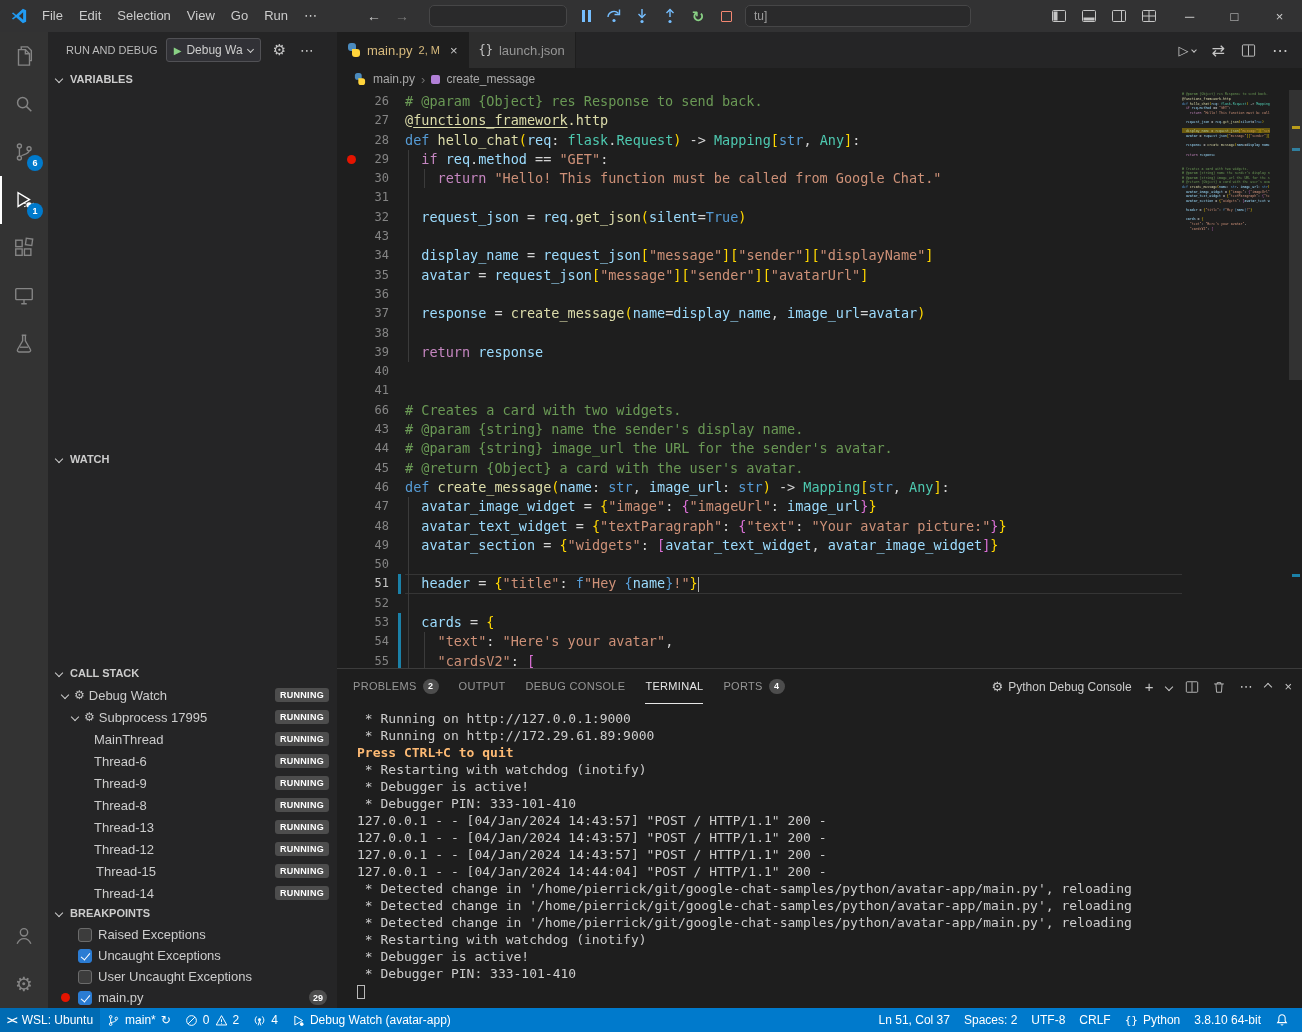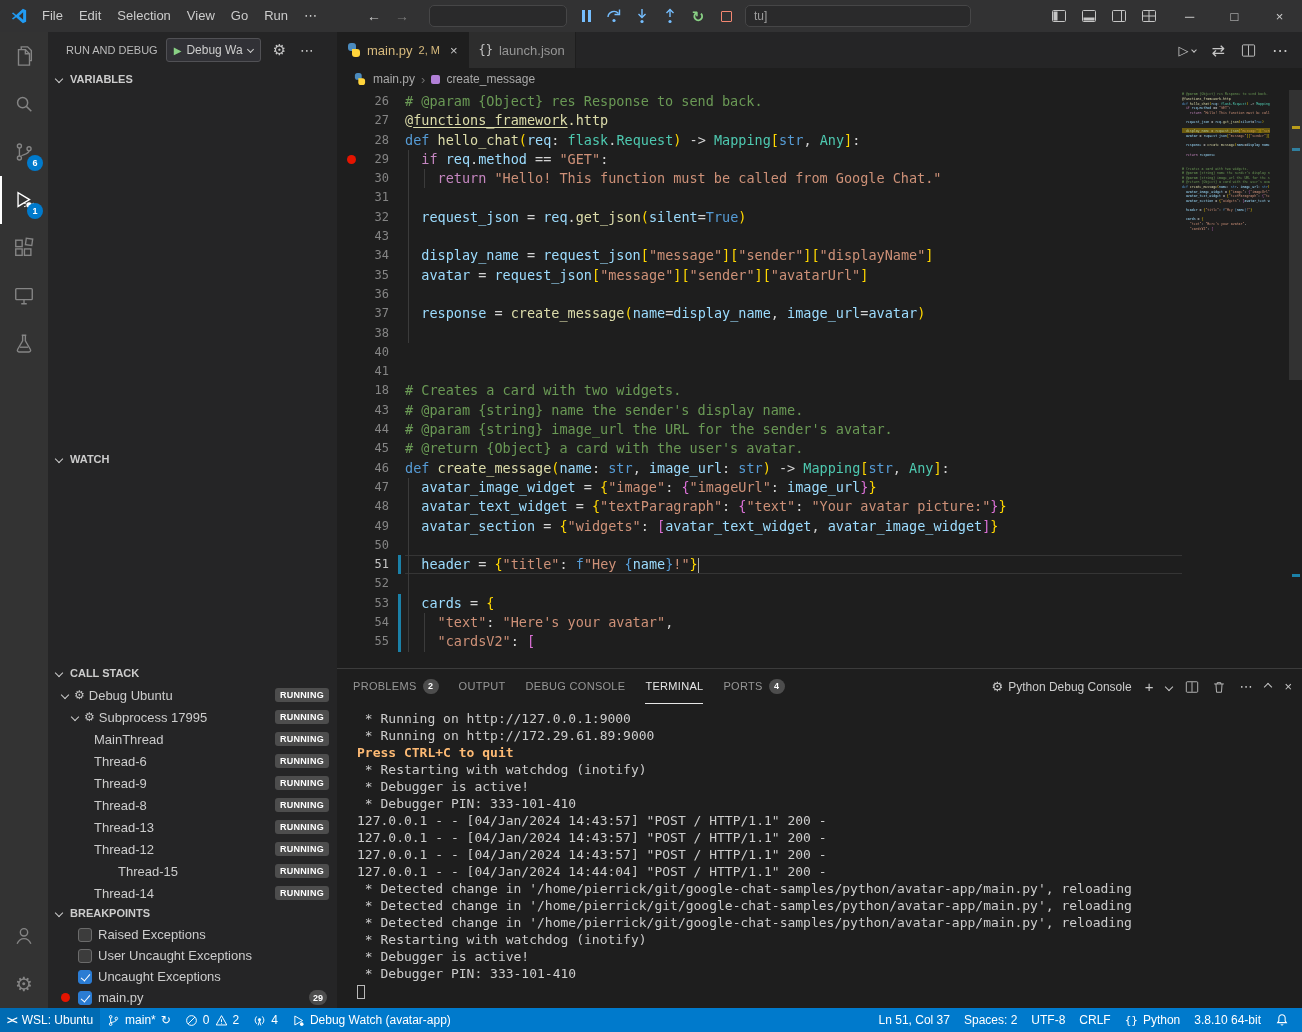--- a/index.html
+++ b/index.html
@@ -320,21 +320,21 @@
 
       <div class="section sec-stack">
         <div class="sec-head">
           <span class="chev"></span>
           <span>CALL STACK</span>
         </div>
         <div class="sec-body">
             <div class="cs-row" style="padding-left: 14px;">
               <span class="chev"></span>
               <span class="cs-icon">⚙</span>
-              <span class="cs-label">Debug Ubuntu</span>
+              <span class="cs-label">Debug Watch</span>
               <span class="run-badge">RUNNING</span>
             </div>
             <div class="cs-row" style="padding-left: 24px;">
               <span class="chev"></span>
               <span class="cs-icon">⚙</span>
               <span class="cs-label">Subprocess 17995</span>
               <span class="run-badge">RUNNING</span>
             </div>
             <div class="cs-row" style="padding-left: 46px;">
               <span class="cs-label">MainThread</span>
@@ -353,21 +353,21 @@
               <span class="run-badge">RUNNING</span>
             </div>
             <div class="cs-row" style="padding-left: 46px;">
               <span class="cs-label">Thread-13</span>
               <span class="run-badge">RUNNING</span>
             </div>
             <div class="cs-row" style="padding-left: 46px;">
               <span class="cs-label">Thread-12</span>
               <span class="run-badge">RUNNING</span>
             </div>
-            <div class="cs-row" style="padding-left: 70px; gap: 19px;">
+            <div class="cs-row" style="padding-left: 48px; gap: 19px;">
               <span class="cs-label">Thread-15</span>
               <span class="run-badge">RUNNING</span>
             </div>
             <div class="cs-row" style="padding-left: 46px;">
               <span class="cs-label">Thread-14</span>
               <span class="run-badge">RUNNING</span>
             </div>
           </div>
       </div>
 
@@ -377,27 +377,27 @@
           <span>BREAKPOINTS</span>
         </div>
         <div class="sec-body">
             <div class="bp-row">
               <span class="bp-dotslot"></span>
               <span class="cbx"></span>
               <span>Raised Exceptions</span>
             </div>
             <div class="bp-row">
               <span class="bp-dotslot"></span>
+              <span class="cbx checked"></span>
+              <span>Uncaught Exceptions</span>
+            </div>
+            <div class="bp-row">
+              <span class="bp-dotslot"></span>
               <span class="cbx"></span>
               <span>User Uncaught Exceptions</span>
-            </div>
-            <div class="bp-row">
-              <span class="bp-dotslot"></span>
-              <span class="cbx checked"></span>
-              <span>Uncaught Exceptions</span>
             </div>
             <div class="bp-row">
               <span class="bp-dotslot">
                 <span class="bp-dot-red"></span>
               </span>
               <span class="cbx checked"></span>
               <span>main.py</span>
               <span class="pill bp-badge">29</span>
             </div>
           </div>
@@ -446,23 +446,24 @@
             <div class="code-line"><div class="gutter">29<span class="bp"></span></div><div class="gmark"></div><div class="ltext"><span class="iguide" style="left: 3px;"></span><span class="tok" style="color: rgb(212, 212, 212);">  </span><span class="tok" style="color: rgb(197, 134, 192);">if </span><span class="tok" style="color: rgb(156, 220, 254);">req</span><span class="tok" style="color: rgb(212, 212, 212);">.</span><span class="tok" style="color: rgb(156, 220, 254);">method</span><span class="tok" style="color: rgb(212, 212, 212);"> == </span><span class="tok" style="color: rgb(206, 145, 120);">"GET"</span><span class="tok" style="color: rgb(212, 212, 212);">:</span></div></div>
             <div class="code-line"><div class="gutter">30</div><div class="gmark"></div><div class="ltext"><span class="iguide" style="left: 3px;"></span><span class="iguide" style="left: 19.2px;"></span><span class="tok" style="color: rgb(212, 212, 212);">    </span><span class="tok" style="color: rgb(197, 134, 192);">return </span><span class="tok" style="color: rgb(206, 145, 120);">"Hello! This function must be called from Google Chat."</span></div></div>
             <div class="code-line"><div class="gutter">31</div><div class="gmark"></div><div class="ltext"><span class="iguide" style="left: 3px;"></span></div></div>
             <div class="code-line"><div class="gutter">32</div><div class="gmark"></div><div class="ltext"><span class="iguide" style="left: 3px;"></span><span class="tok" style="color: rgb(212, 212, 212);">  </span><span class="tok" style="color: rgb(156, 220, 254);">request_json</span><span class="tok" style="color: rgb(212, 212, 212);"> = </span><span class="tok" style="color: rgb(156, 220, 254);">req</span><span class="tok" style="color: rgb(212, 212, 212);">.</span><span class="tok" style="color: rgb(220, 220, 170);">get_json</span><span class="tok" style="color: rgb(255, 215, 0);">(</span><span class="tok" style="color: rgb(156, 220, 254);">silent</span><span class="tok" style="color: rgb(212, 212, 212);">=</span><span class="tok" style="color: rgb(86, 156, 214);">True</span><span class="tok" style="color: rgb(255, 215, 0);">)</span></div></div>
             <div class="code-line"><div class="gutter">43</div><div class="gmark"></div><div class="ltext"><span class="iguide" style="left: 3px;"></span></div></div>
             <div class="code-line"><div class="gutter">34</div><div class="gmark"></div><div class="ltext"><span class="iguide" style="left: 3px;"></span><span class="tok" style="color: rgb(212, 212, 212);">  </span><span class="tok" style="color: rgb(156, 220, 254);">display_name</span><span class="tok" style="color: rgb(212, 212, 212);"> = </span><span class="tok" style="color: rgb(156, 220, 254);">request_json</span><span class="tok" style="color: rgb(255, 215, 0);">[</span><span class="tok" style="color: rgb(206, 145, 120);">"message"</span><span class="tok" style="color: rgb(255, 215, 0);">][</span><span class="tok" style="color: rgb(206, 145, 120);">"sender"</span><span class="tok" style="color: rgb(255, 215, 0);">][</span><span class="tok" style="color: rgb(206, 145, 120);">"displayName"</span><span class="tok" style="color: rgb(255, 215, 0);">]</span></div></div>
             <div class="code-line"><div class="gutter">35</div><div class="gmark"></div><div class="ltext"><span class="iguide" style="left: 3px;"></span><span class="tok" style="color: rgb(212, 212, 212);">  </span><span class="tok" style="color: rgb(156, 220, 254);">avatar</span><span class="tok" style="color: rgb(212, 212, 212);"> = </span><span class="tok" style="color: rgb(156, 220, 254);">request_json</span><span class="tok" style="color: rgb(255, 215, 0);">[</span><span class="tok" style="color: rgb(206, 145, 120);">"message"</span><span class="tok" style="color: rgb(255, 215, 0);">][</span><span class="tok" style="color: rgb(206, 145, 120);">"sender"</span><span class="tok" style="color: rgb(255, 215, 0);">][</span><span class="tok" style="color: rgb(206, 145, 120);">"avatarUrl"</span><span class="tok" style="color: rgb(255, 215, 0);">]</span></div></div>
             <div class="code-line"><div class="gutter">36</div><div class="gmark"></div><div class="ltext"><span class="iguide" style="left: 3px;"></span></div></div>
             <div class="code-line"><div class="gutter">37</div><div class="gmark"></div><div class="ltext"><span class="iguide" style="left: 3px;"></span><span class="tok" style="color: rgb(212, 212, 212);">  </span><span class="tok" style="color: rgb(156, 220, 254);">response</span><span class="tok" style="color: rgb(212, 212, 212);"> = </span><span class="tok" style="color: rgb(220, 220, 170);">create_message</span><span class="tok" style="color: rgb(255, 215, 0);">(</span><span class="tok" style="color: rgb(156, 220, 254);">name</span><span class="tok" style="color: rgb(212, 212, 212);">=</span><span class="tok" style="color: rgb(156, 220, 254);">display_name</span><span class="tok" style="color: rgb(212, 212, 212);">, </span><span class="tok" style="color: rgb(156, 220, 254);">image_url</span><span class="tok" style="color: rgb(212, 212, 212);">=</span><span class="tok" style="color: rgb(156, 220, 254);">avatar</span><span class="tok" style="color: rgb(255, 215, 0);">)</span></div></div>
             <div class="code-line"><div class="gutter">38</div><div class="gmark"></div><div class="ltext"><span class="iguide" style="left: 3px;"></span></div></div>
+            <div class="code-line"><div class="gutter">39</div><div class="gmark"></div><div class="ltext"><span class="iguide" style="left: 3px;"></span><span class="tok" style="color: rgb(212, 212, 212);">  </span><span class="tok" style="color: rgb(197, 134, 192);">return </span><span class="tok" style="color: rgb(156, 220, 254);">response</span></div></div>
             <div class="code-line"><div class="gutter">40</div><div class="gmark"></div><div class="ltext"></div></div>
             <div class="code-line"><div class="gutter">41</div><div class="gmark"></div><div class="ltext"></div></div>
-            <div class="code-line"><div class="gutter">18</div><div class="gmark"></div><div class="ltext"><span class="tok" style="color: rgb(106, 153, 85);"># Creates a card with two widgets.</span></div></div>
+            <div class="code-line"><div class="gutter">66</div><div class="gmark"></div><div class="ltext"><span class="tok" style="color: rgb(106, 153, 85);"># Creates a card with two widgets.</span></div></div>
             <div class="code-line"><div class="gutter">43</div><div class="gmark"></div><div class="ltext"><span class="tok" style="color: rgb(106, 153, 85);"># @param {string} name the sender's display name.</span></div></div>
             <div class="code-line"><div class="gutter">44</div><div class="gmark"></div><div class="ltext"><span class="tok" style="color: rgb(106, 153, 85);"># @param {string} image_url the URL for the sender's avatar.</span></div></div>
             <div class="code-line"><div class="gutter">45</div><div class="gmark"></div><div class="ltext"><span class="tok" style="color: rgb(106, 153, 85);"># @return {Object} a card with the user's avatar.</span></div></div>
             <div class="code-line"><div class="gutter">46</div><div class="gmark"></div><div class="ltext"><span class="tok" style="color: rgb(86, 156, 214);">def </span><span class="tok" style="color: rgb(220, 220, 170);">create_message</span><span class="tok" style="color: rgb(255, 215, 0);">(</span><span class="tok" style="color: rgb(156, 220, 254);">name</span><span class="tok" style="color: rgb(212, 212, 212);">: </span><span class="tok" style="color: rgb(86, 156, 214);">str</span><span class="tok" style="color: rgb(212, 212, 212);">, </span><span class="tok" style="color: rgb(156, 220, 254);">image_url</span><span class="tok" style="color: rgb(212, 212, 212);">: </span><span class="tok" style="color: rgb(86, 156, 214);">str</span><span class="tok" style="color: rgb(255, 215, 0);">)</span><span class="tok" style="color: rgb(212, 212, 212);"> -&gt; </span><span class="tok" style="color: rgb(78, 201, 176);">Mapping</span><span class="tok" style="color: rgb(255, 215, 0);">[</span><span class="tok" style="color: rgb(86, 156, 214);">str</span><span class="tok" style="color: rgb(212, 212, 212);">, </span><span class="tok" style="color: rgb(78, 201, 176);">Any</span><span class="tok" style="color: rgb(255, 215, 0);">]</span><span class="tok" style="color: rgb(212, 212, 212);">:</span></div></div>
             <div class="code-line"><div class="gutter">47</div><div class="gmark"></div><div class="ltext"><span class="iguide" style="left: 3px;"></span><span class="tok" style="color: rgb(212, 212, 212);">  </span><span class="tok" style="color: rgb(156, 220, 254);">avatar_image_widget</span><span class="tok" style="color: rgb(212, 212, 212);"> = </span><span class="tok" style="color: rgb(255, 215, 0);">{</span><span class="tok" style="color: rgb(206, 145, 120);">"image"</span><span class="tok" style="color: rgb(212, 212, 212);">: </span><span class="tok" style="color: rgb(218, 112, 214);">{</span><span class="tok" style="color: rgb(206, 145, 120);">"imageUrl"</span><span class="tok" style="color: rgb(212, 212, 212);">: </span><span class="tok" style="color: rgb(156, 220, 254);">image_url</span><span class="tok" style="color: rgb(218, 112, 214);">}</span><span class="tok" style="color: rgb(255, 215, 0);">}</span></div></div>
             <div class="code-line"><div class="gutter">48</div><div class="gmark"></div><div class="ltext"><span class="iguide" style="left: 3px;"></span><span class="tok" style="color: rgb(212, 212, 212);">  </span><span class="tok" style="color: rgb(156, 220, 254);">avatar_text_widget</span><span class="tok" style="color: rgb(212, 212, 212);"> = </span><span class="tok" style="color: rgb(255, 215, 0);">{</span><span class="tok" style="color: rgb(206, 145, 120);">"textParagraph"</span><span class="tok" style="color: rgb(212, 212, 212);">: </span><span class="tok" style="color: rgb(218, 112, 214);">{</span><span class="tok" style="color: rgb(206, 145, 120);">"text"</span><span class="tok" style="color: rgb(212, 212, 212);">: </span><span class="tok" style="color: rgb(206, 145, 120);">"Your avatar picture:"</span><span class="tok" style="color: rgb(218, 112, 214);">}</span><span class="tok" style="color: rgb(255, 215, 0);">}</span></div></div>
             <div class="code-line"><div class="gutter">49</div><div class="gmark"></div><div class="ltext"><span class="iguide" style="left: 3px;"></span><span class="tok" style="color: rgb(212, 212, 212);">  </span><span class="tok" style="color: rgb(156, 220, 254);">avatar_section</span><span class="tok" style="color: rgb(212, 212, 212);"> = </span><span class="tok" style="color: rgb(255, 215, 0);">{</span><span class="tok" style="color: rgb(206, 145, 120);">"widgets"</span><span class="tok" style="color: rgb(212, 212, 212);">: </span><span class="tok" style="color: rgb(218, 112, 214);">[</span><span class="tok" style="color: rgb(156, 220, 254);">avatar_text_widget</span><span class="tok" style="color: rgb(212, 212, 212);">, </span><span class="tok" style="color: rgb(156, 220, 254);">avatar_image_widget</span><span class="tok" style="color: rgb(218, 112, 214);">]</span><span class="tok" style="color: rgb(255, 215, 0);">}</span></div></div>
             <div class="code-line"><div class="gutter">50</div><div class="gmark"></div><div class="ltext"><span class="iguide" style="left: 3px;"></span></div></div>
             <div class="code-line cur"><div class="gutter">51</div><div class="gmark mod"></div><div class="ltext"><span class="iguide" style="left: 3px;"></span><span class="tok" style="color: rgb(212, 212, 212);">  </span><span class="tok" style="color: rgb(156, 220, 254);">header</span><span class="tok" style="color: rgb(212, 212, 212);"> = </span><span class="tok" style="color: rgb(255, 215, 0);">{</span><span class="tok" style="color: rgb(206, 145, 120);">"title"</span><span class="tok" style="color: rgb(212, 212, 212);">: </span><span class="tok" style="color: rgb(86, 156, 214);">f</span><span class="tok" style="color: rgb(206, 145, 120);">"Hey </span><span class="tok" style="color: rgb(86, 156, 214);">{</span><span class="tok" style="color: rgb(156, 220, 254);">name</span><span class="tok" style="color: rgb(86, 156, 214);">}</span><span class="tok" style="color: rgb(206, 145, 120);">!"</span><span class="tok" style="color: rgb(255, 215, 0);">}</span><span class="caret"></span></div></div>
             <div class="code-line"><div class="gutter">52</div><div class="gmark"></div><div class="ltext"><span class="iguide" style="left: 3px;"></span></div></div>

